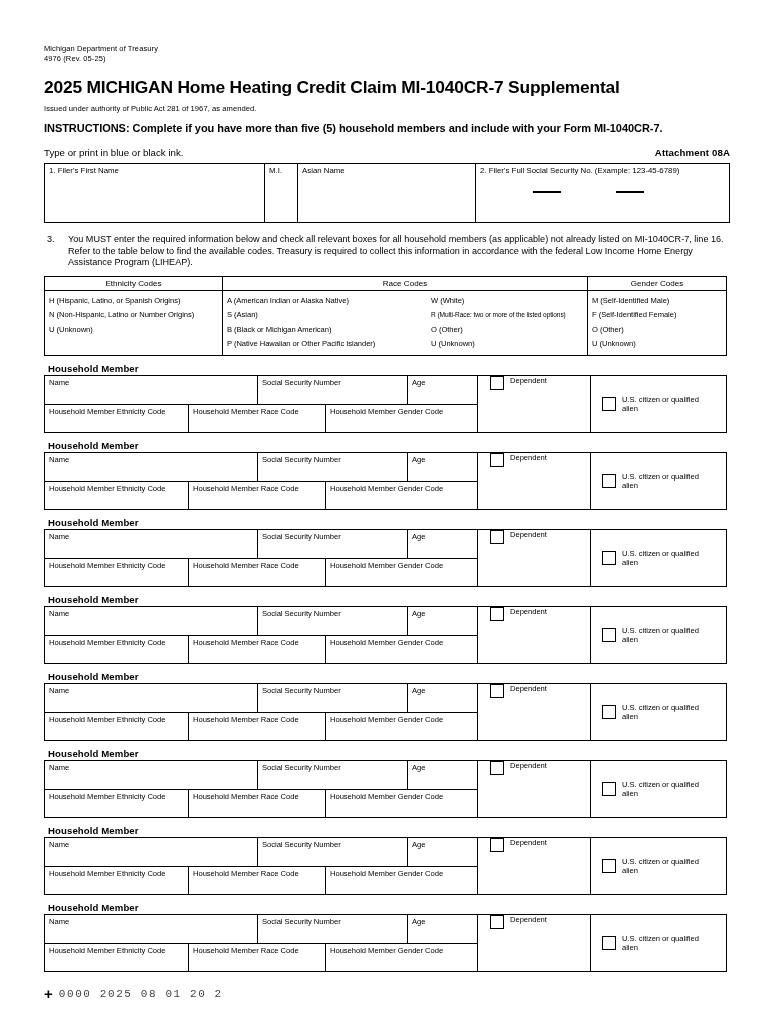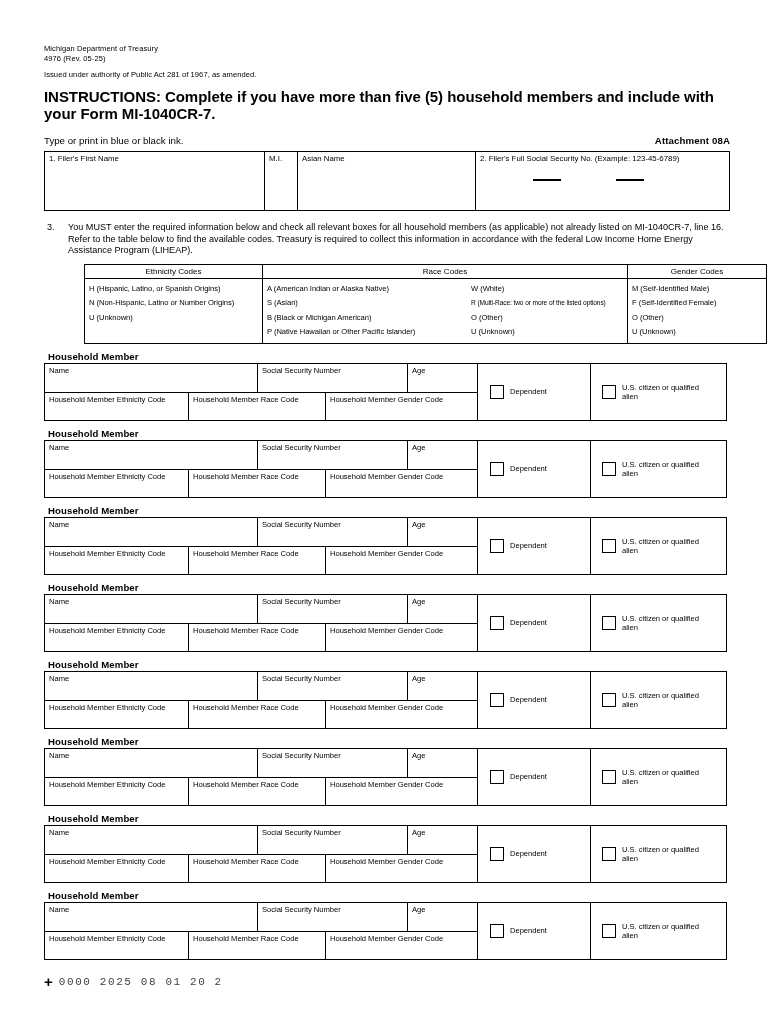--- a/index.html
+++ b/index.html
@@ -29,21 +29,21 @@
     letter-spacing: -0.2px;
     margin-top: 13px;
     white-space: nowrap;
   }
   .authority {
     font-size: 7.6px;
     margin-top: 6px;
     letter-spacing: 0.05px;
   }
   .instructions {
-    font-size: 15px;
+    font-size: 11px;
     font-weight: bold;
     margin-top: 9px;
     letter-spacing: -0.05px;
   }
   .printline-row {
     display: flex; align-items: flex-end; justify-content: space-between;
     margin-top: 13px;
   }
   .printline { font-size: 9.7px; }
   .attachment { font-size: 9.7px; font-weight: bold; letter-spacing: 0.1px; }
@@ -87,21 +87,20 @@
     line-height: 11.6px;
   }
   .item3 .num { width: 24px; flex: none; padding-left: 3px; }
   .item3 .txt { flex: 1; }
 
   
   .codes {
     margin-top: 7px;
     border: 1.3px solid #000;
     width: 683px;
-    margin-left: 40px;
   }
   .codes-head { display: flex; border-bottom: 1.3px solid #000; }
   .codes-head > div {
     font-size: 8.1px;
     text-align: center;
     padding: 2px 0 2.5px;
     border-right: 1.3px solid #000;
   }
   .codes-head > div:last-child { border-right: none; }
   .col-eth { width: 178px; flex: none; }
@@ -156,21 +155,21 @@
   .fld-lbl {
     font-size: 7.6px;
     padding: 1.5px 0 0 4px;
     white-space: nowrap;
     letter-spacing: -0.03px;
   }
 
   .hm-dep {
     width: 113px; flex: none;
     border-right: 1.3px solid #000;
-    display: flex; align-items: center;
+    display: flex; align-items: flex-start;
     padding-left: 12px;
   }
   .hm-cit {
     flex: 1;
     display: flex; align-items: center;
     padding-left: 11px;
   }
   .chk {
     width: 14px; height: 14px;
     border: 1.4px solid #000;
@@ -203,20 +202,21 @@
   }
 </style>
 </head>
 <body>
 
 <div class="page">
 
   <div class="dept">Michigan Department of Treasury</div>
   <div class="revno">4976 (Rev. 05-25)</div>
 
+  <div class="form-title">2025 MICHIGAN Home Heating Credit Claim MI-1040CR-7 Supplemental</div>
   <div class="authority">Issued under authority of Public Act 281 of 1967, as amended.</div>
   <div class="instructions">INSTRUCTIONS: Complete if you have more than five (5) household members and include with your Form MI-1040CR-7.</div>
 
   <div class="printline-row">
     <div class="printline">Type or print in blue or black ink.</div>
     <div class="attachment">Attachment 08A</div>
   </div>
 
   <div class="filer-row">
     <div class="filer-cell c-first">

